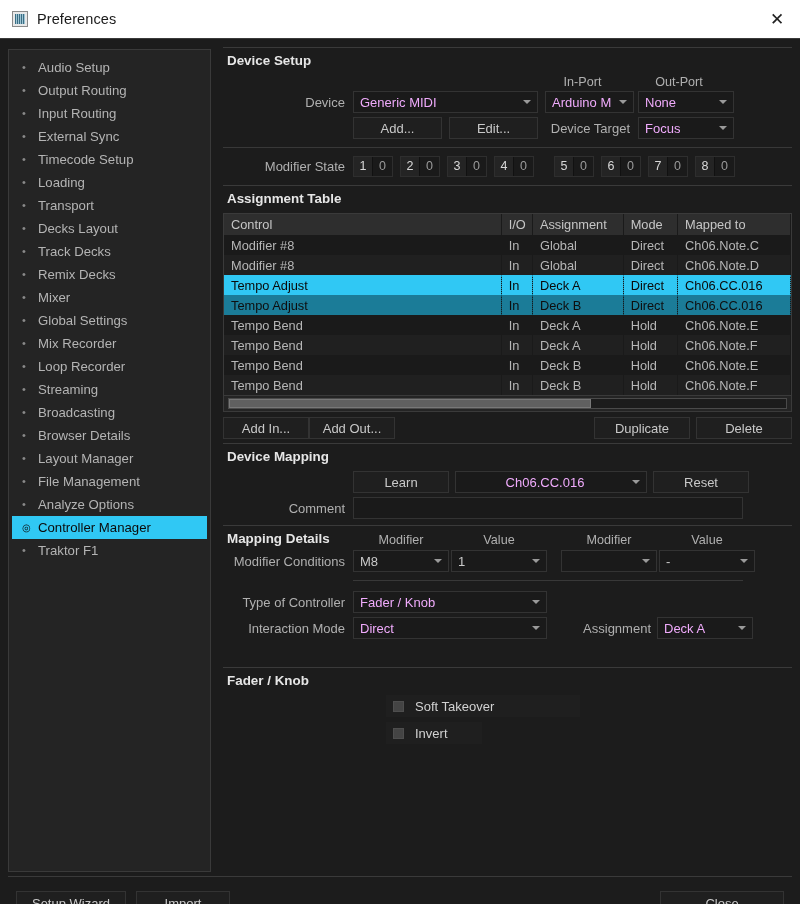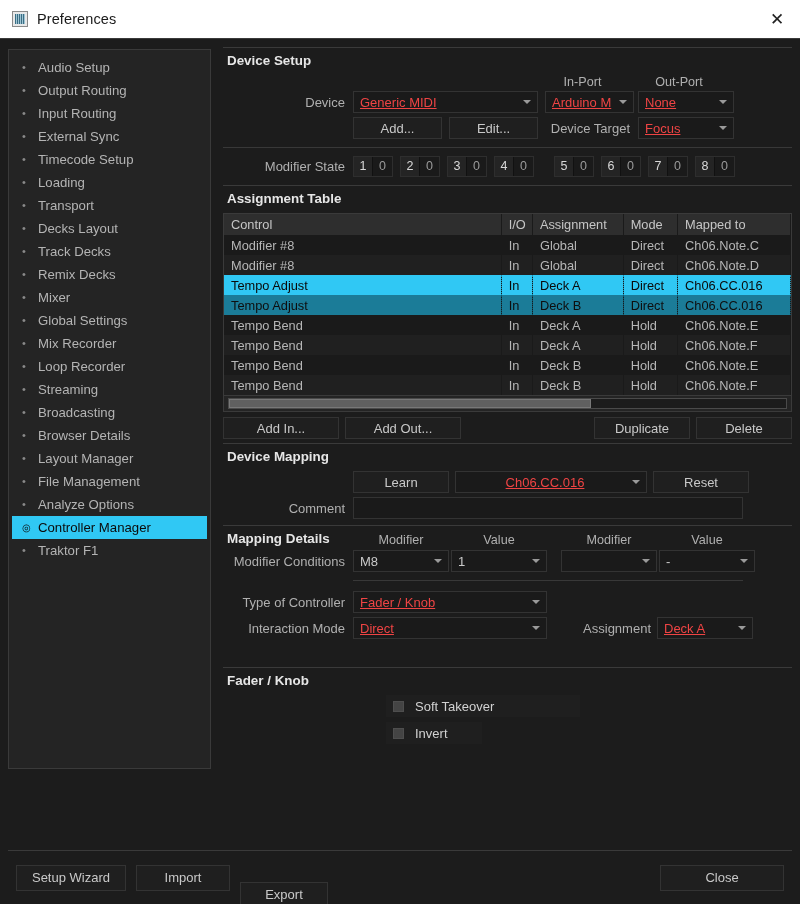--- a/index.html
+++ b/index.html
@@ -68,21 +68,21 @@
     min-height: 0;
   }
 
   
   #sidebar {
     width: 203px; min-width: 203px;
     background: #242424;
     border: 1px solid #3a3a3a;
     padding: 6px 0 24px 0;
     margin-top: 2px;
-    height: 720px;
+    height: 823px;
     overflow: hidden;
   }
   .side-item {
     height: 23px;
     display: flex; align-items: center;
     padding-left: 10px;
     font-size: 13.2px;
     color: #b4b4b4;
     cursor: pointer;
     margin: 0 3px;
@@ -138,21 +138,21 @@
     height: 22px;
     display: flex; align-items: center;
     font-size: 13px;
     color: #c9c9c9;
     position: relative;
     cursor: pointer;
     padding: 0 6px;
     white-space: nowrap;
     overflow: hidden;
   }
-  .ctl.sel { color: #ef4444; text-decoration: underline; }
+  .ctl.sel { color: #f0abfc; }
   .ctl.btn { justify-content: center; color: #c9c9c9; background:#1f1f1f; }
   .ctl .caret {
     position: absolute; right: 6px; top: 50%;
     transform: translateY(-50%);
     width: 0; height: 0;
     border-left: 4px solid transparent;
     border-right: 4px solid transparent;
     border-top: 4px solid #9a9a9a;
   }
   .ctl.withcaret { padding-right: 18px; }
@@ -248,21 +248,21 @@
     width: 65%;
     background: #606060;
     border: 1px solid #787878;
     cursor: pointer;
   }
 
   .table-btn-row {
     display: flex; align-items: center;
     margin-top: 5px; margin-bottom: 4px;
   }
-  .table-btn-row .ctl.btn { width: 116px; margin-right: 6px; }
+  .table-btn-row .ctl.btn { width: 86px; }
   .table-btn-row .right { margin-left: auto; display: flex; }
   .table-btn-row .right .ctl.btn { width: 96px; margin-right: 0; margin-left: 6px; }
 
   
   .chkrow {
     display: flex; align-items: center;
     background: #1f1f1f;
     height: 22px;
     font-size: 13px;
     color: #d2d2d2;

